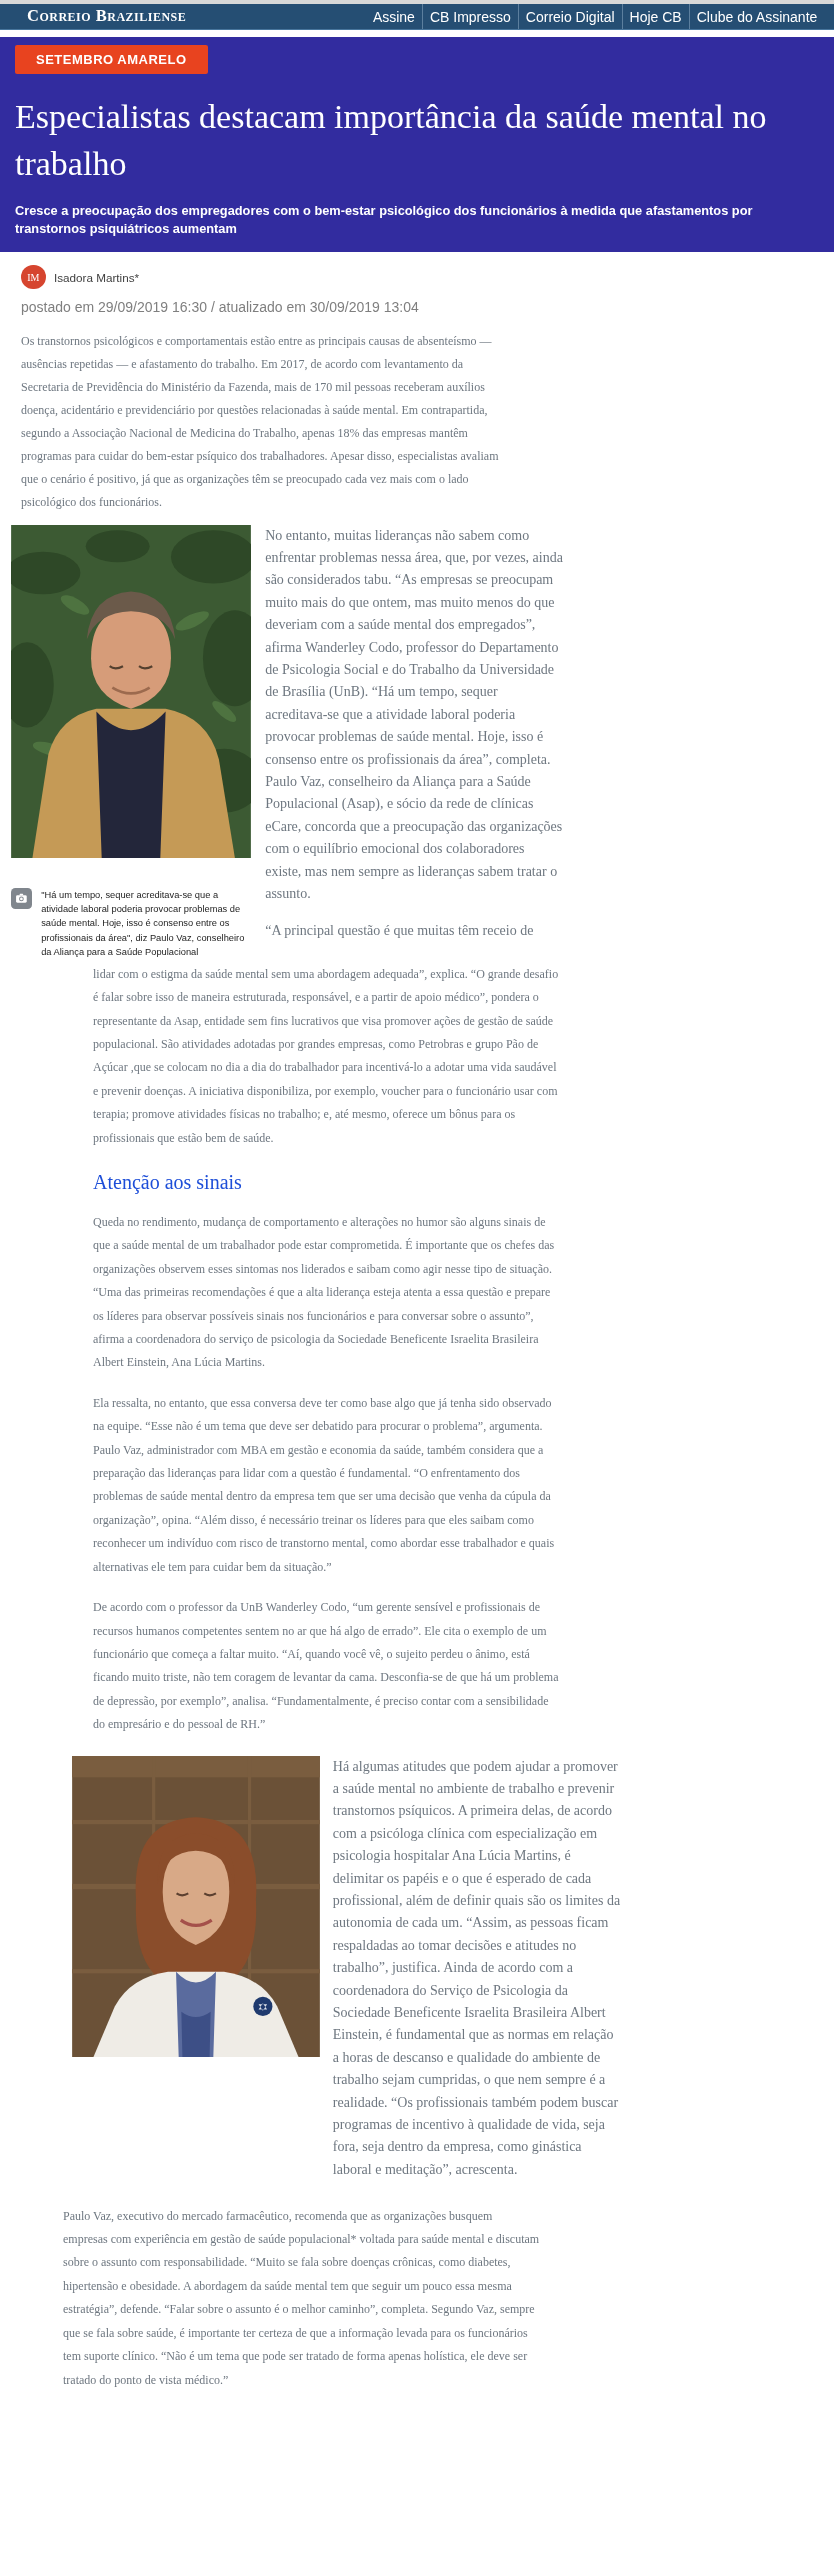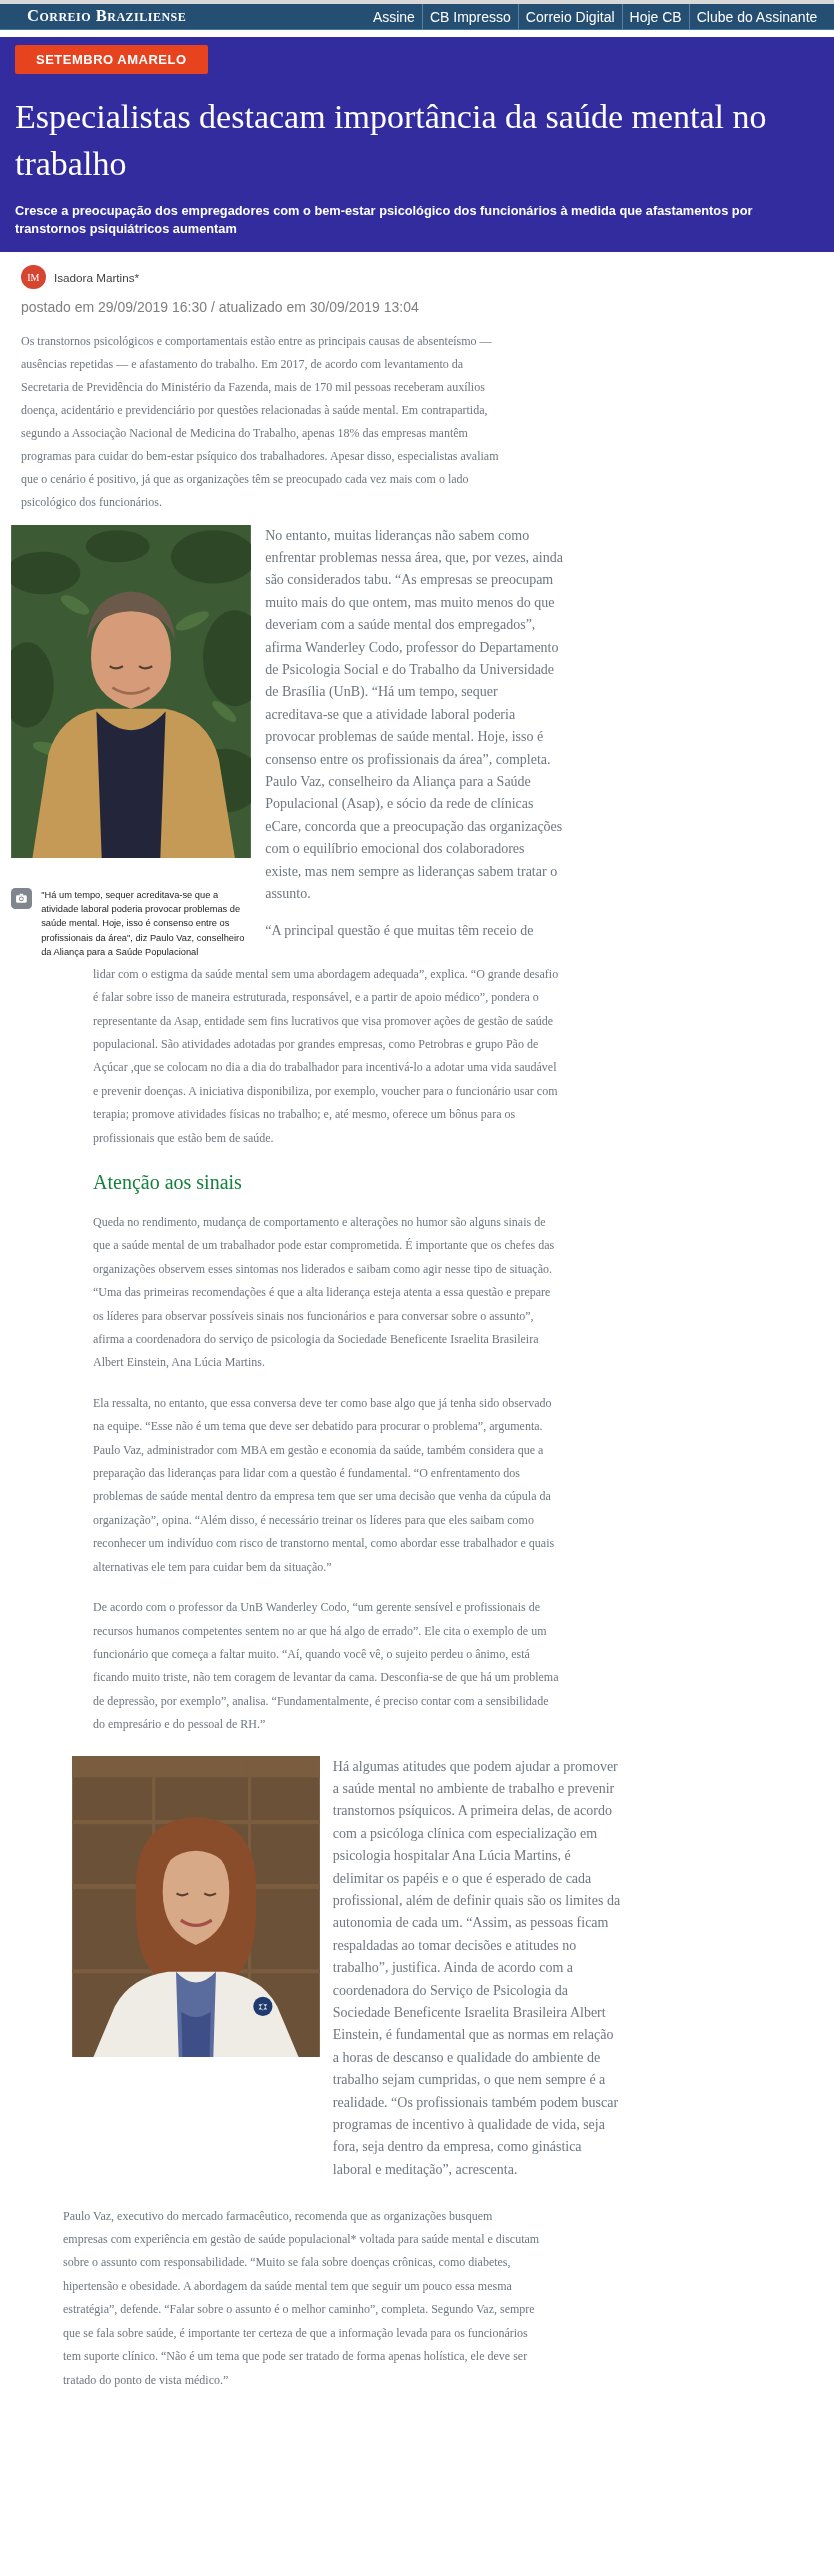--- a/index.html
+++ b/index.html
@@ -63,21 +63,21 @@
   .para {
     font-family:"Liberation Serif", serif;
     color:#6e7780; font-size:12px; line-height:23.4px;
   }
   .p-intro { margin:15px 0 0 21px; width:482px; line-height:23px; }
   .p-wide  { margin:17px 0 0 93px; width:469px; }
   .p-cont  { margin:3.2px 0 0 93px; width:469px; }
   .p-final { margin:23.4px 0 32px 63px; width:477px; }
   .section-heading {
     font-family:"Liberation Serif", serif; font-weight:400;
-    color:#15803d; font-size:20px; margin:21px 0 0 93px;
+    color:#1d4ed8; font-size:20px; margin:21px 0 0 93px;
   }
   
   .media-row { display:flex; align-items:flex-start; margin-top:10.7px; }
   .media-row.row1 { margin-left:11.2px; }
   .media-row.row2 { margin-left:72px; margin-top:19px; }
   .media-left1 { width:240px; flex:0 0 auto; }
   .media-left2 { width:248px; flex:0 0 auto; }
   .photo-frame { display:block; }
   .col-text { margin-left:14px; }
   .col-text .para { font-size:14px; line-height:22.4px; }

